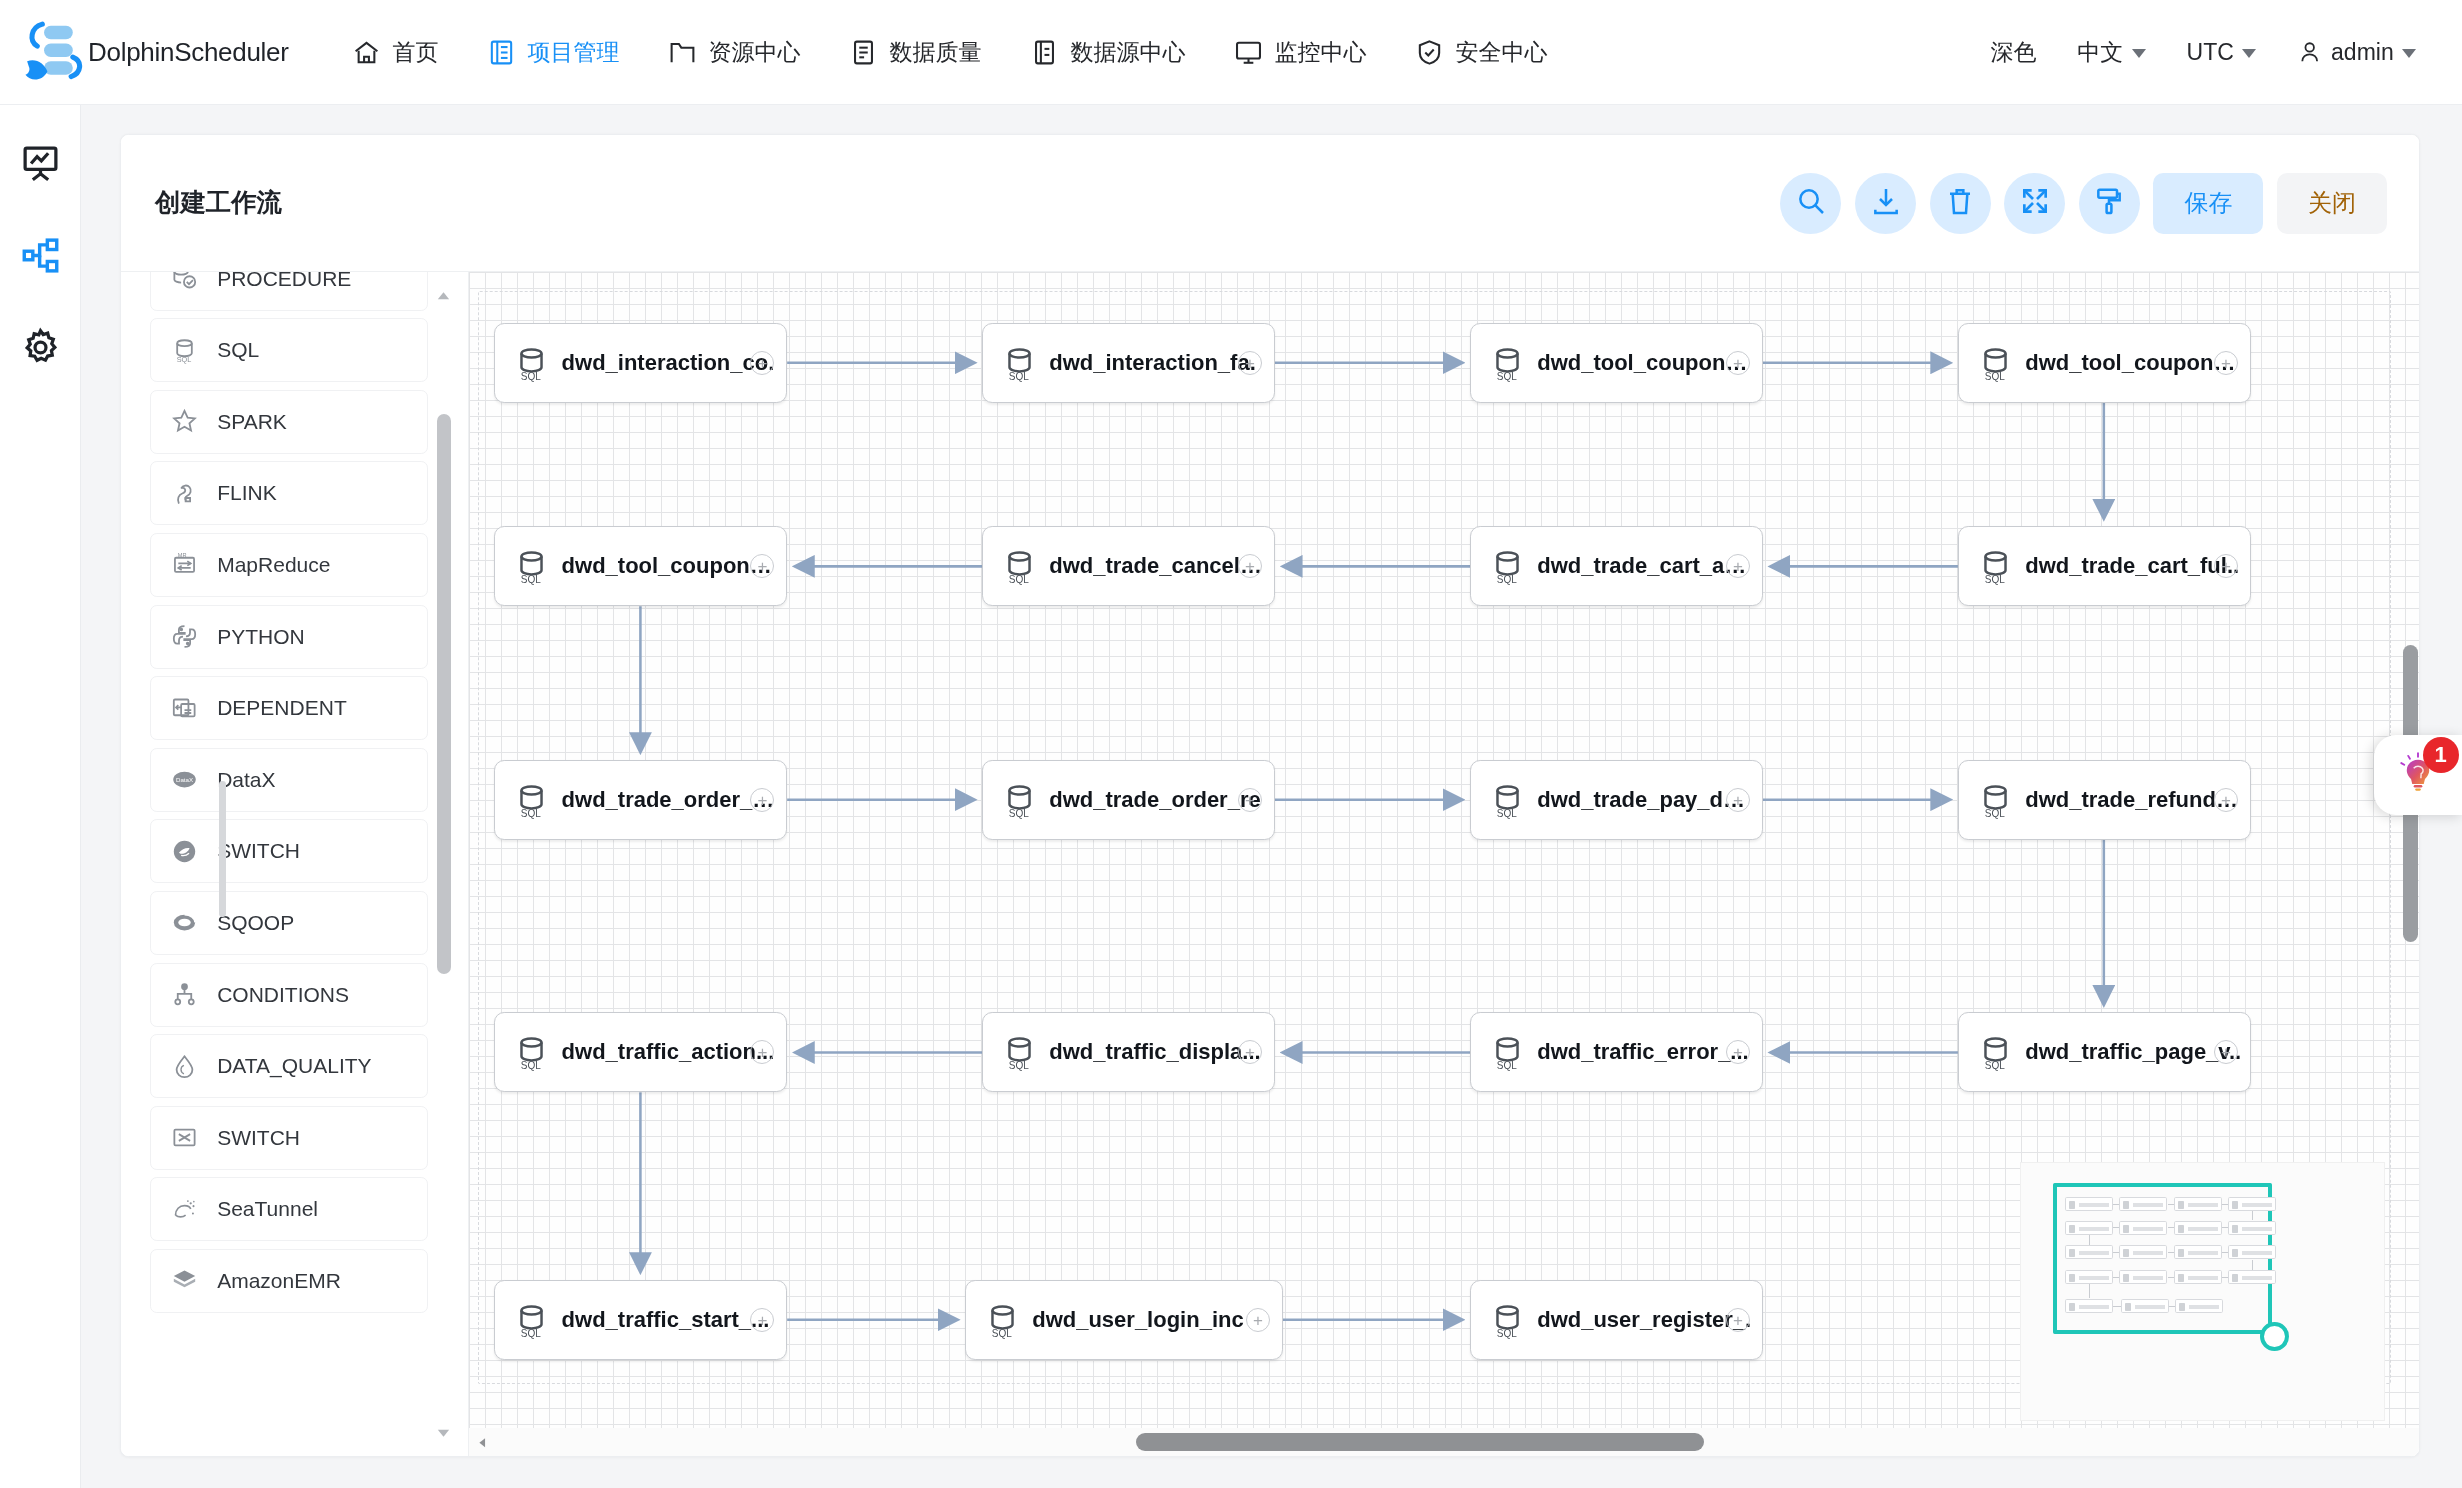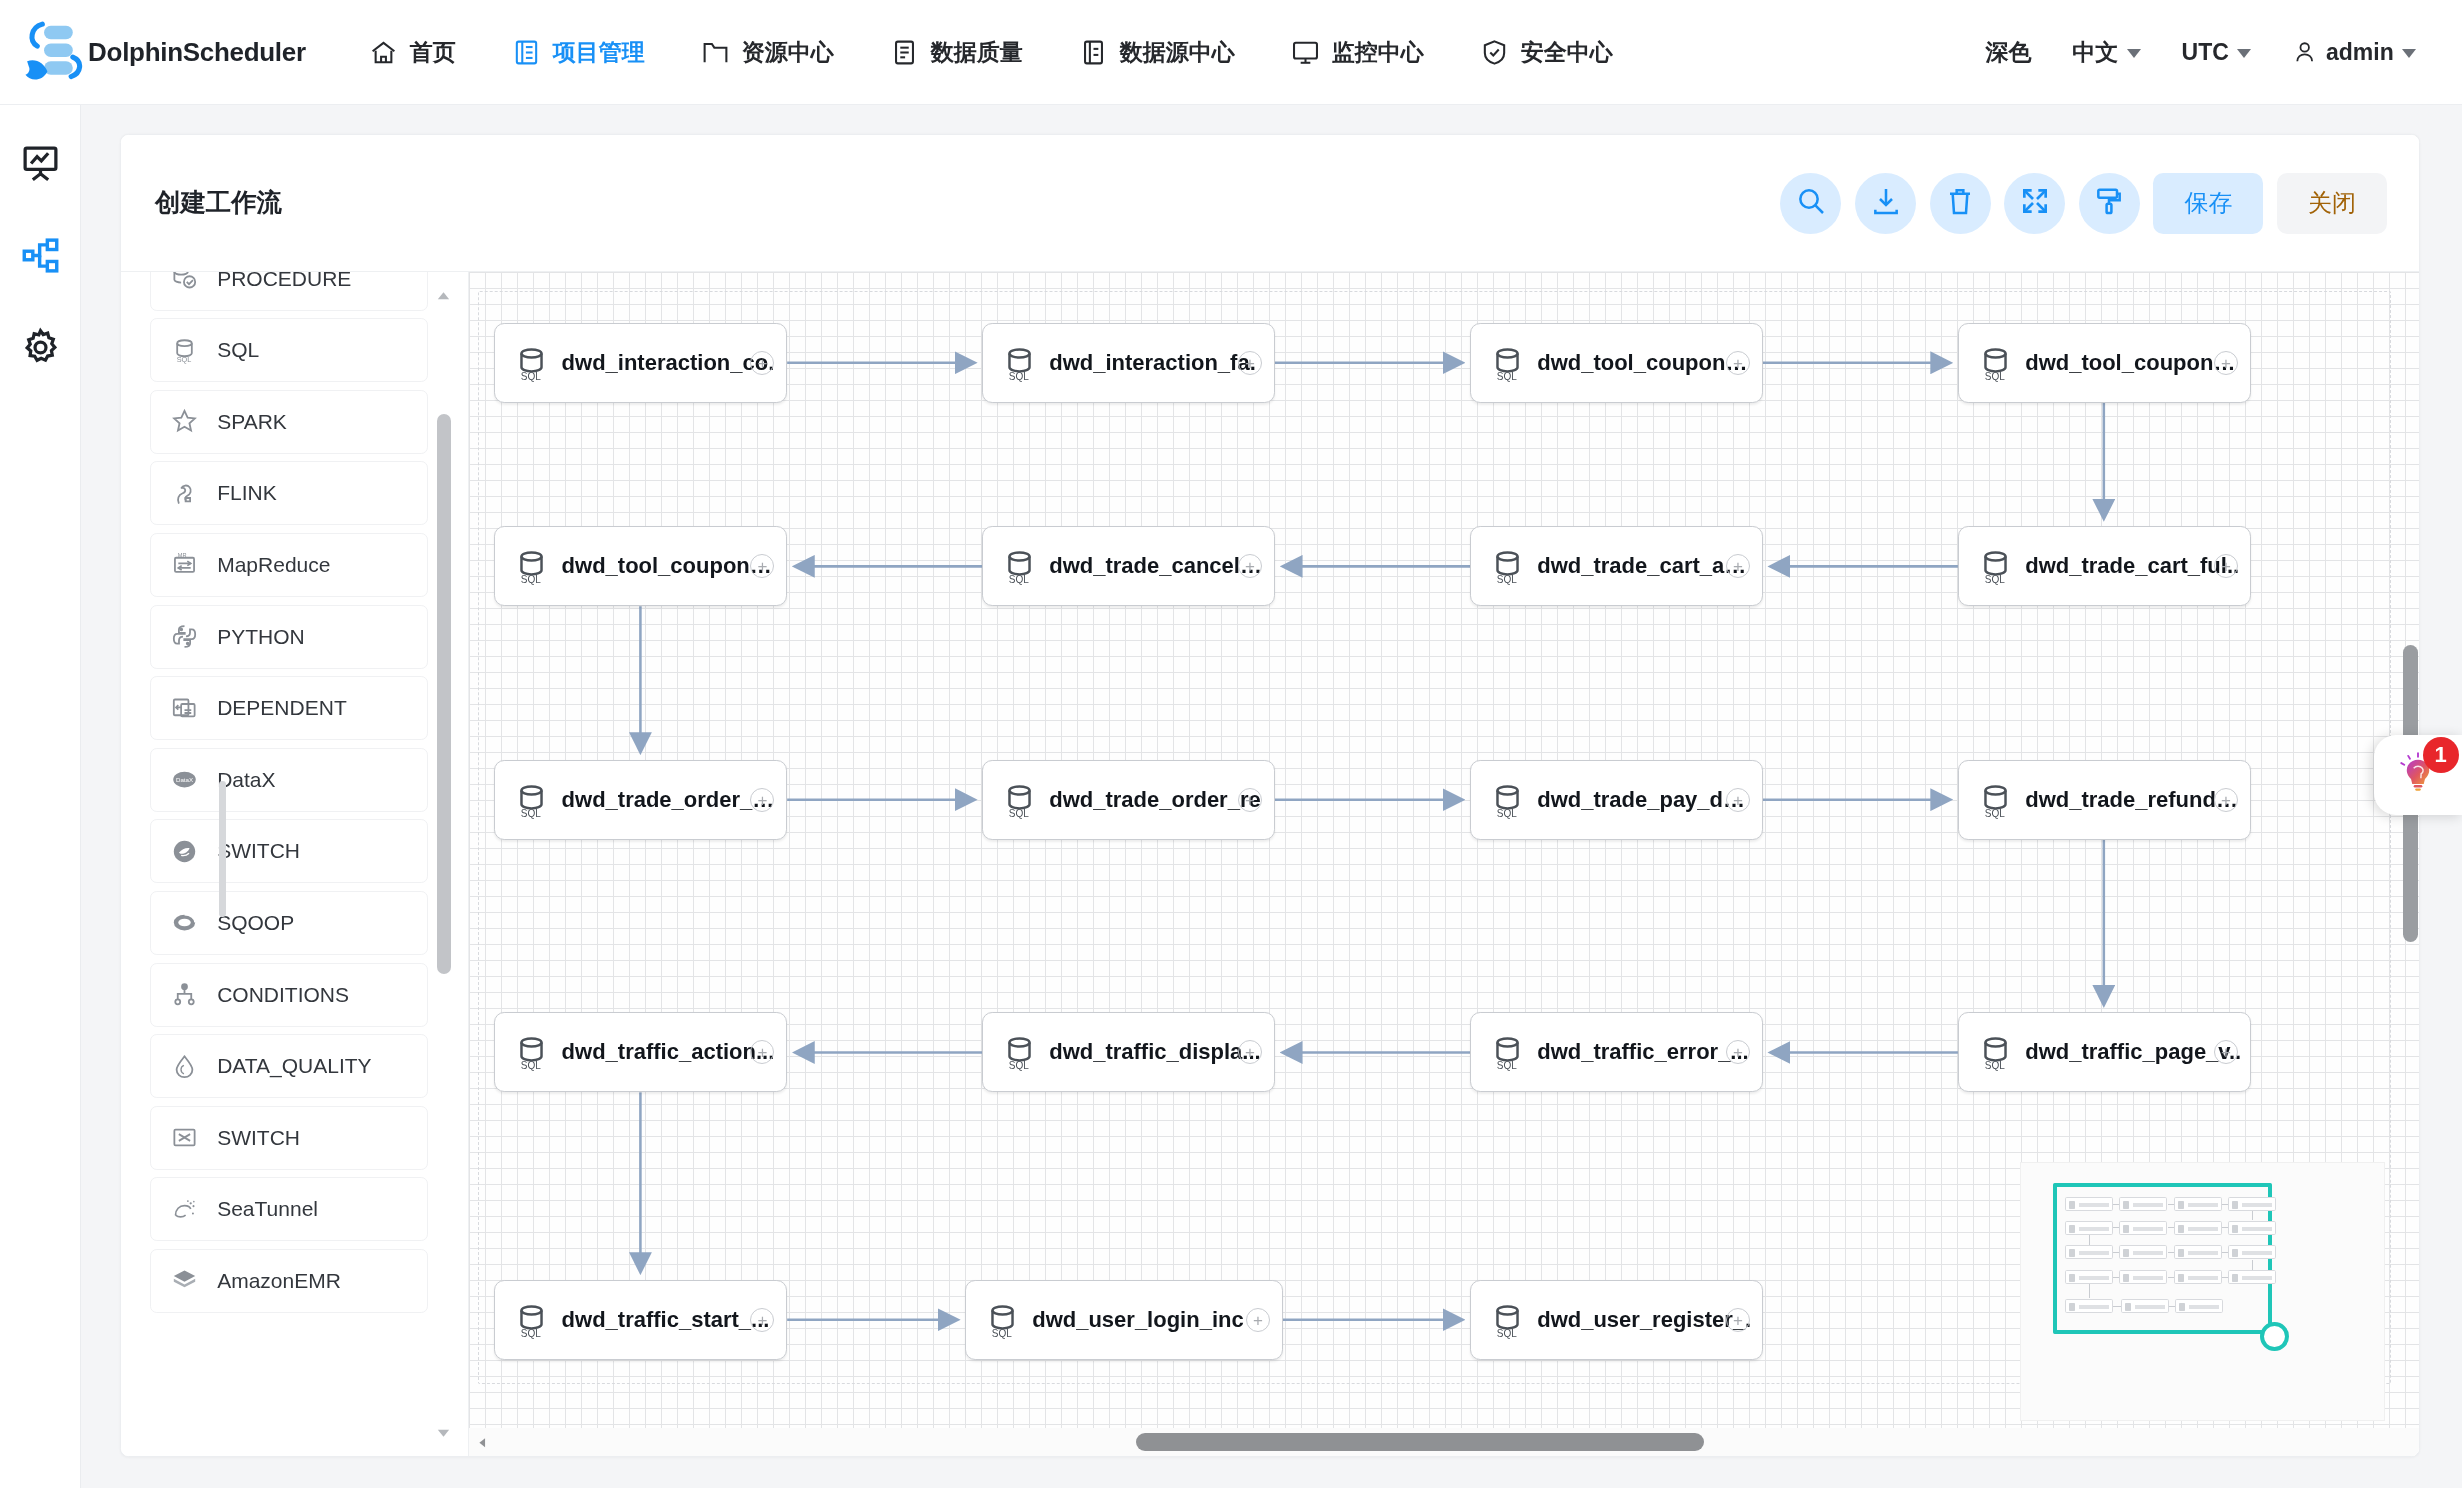--- a/index.html
+++ b/index.html
@@ -7,27 +7,27 @@
     width: 2462px; height: 1489px;
     font-family: "Liberation Sans", sans-serif;
     background: #f4f5f7;
     overflow: hidden;
   }
 
   
   #topnav {
     position: absolute; left: 0; top: 0; width: 2462px; height: 105px;
     background: #ffffff; display: flex; align-items: center;
-    border-bottom: 0.8px solid #eceef1; z-index: 40; font-weight: bold;
+    border-bottom: 0.8px solid #eceef1; z-index: 40;
   }
   .brand { display: flex; align-items: center; margin-left: 22px; gap: 5.1px; }
   .brand-logo { width: 61px; height: 66px; position: relative; flex: 0 0 61px; }
   .brand-name { font-size: 26px; color: #1f2329; letter-spacing: -0.3px; }
 
-  .navitems { display: flex; align-items: center; margin-left: 39px; gap: 8px; }
+  .navitems { display: flex; align-items: center; margin-left: 39px; gap: 0; }
   .navitem {
     display: flex; align-items: center; gap: 12px;
     padding: 0 24px; height: 105px; cursor: pointer;
     font-size: 23px; color: #26282c; white-space: nowrap;
   }
   .navitem.active { color: #1890f6; }
   .navicon { width: 29px; height: 29px; display: block; }
 
   .navright { margin-left: auto; display: flex; align-items: center; gap: 0; padding-right: 25.4px; }
   .navright .chunk {

